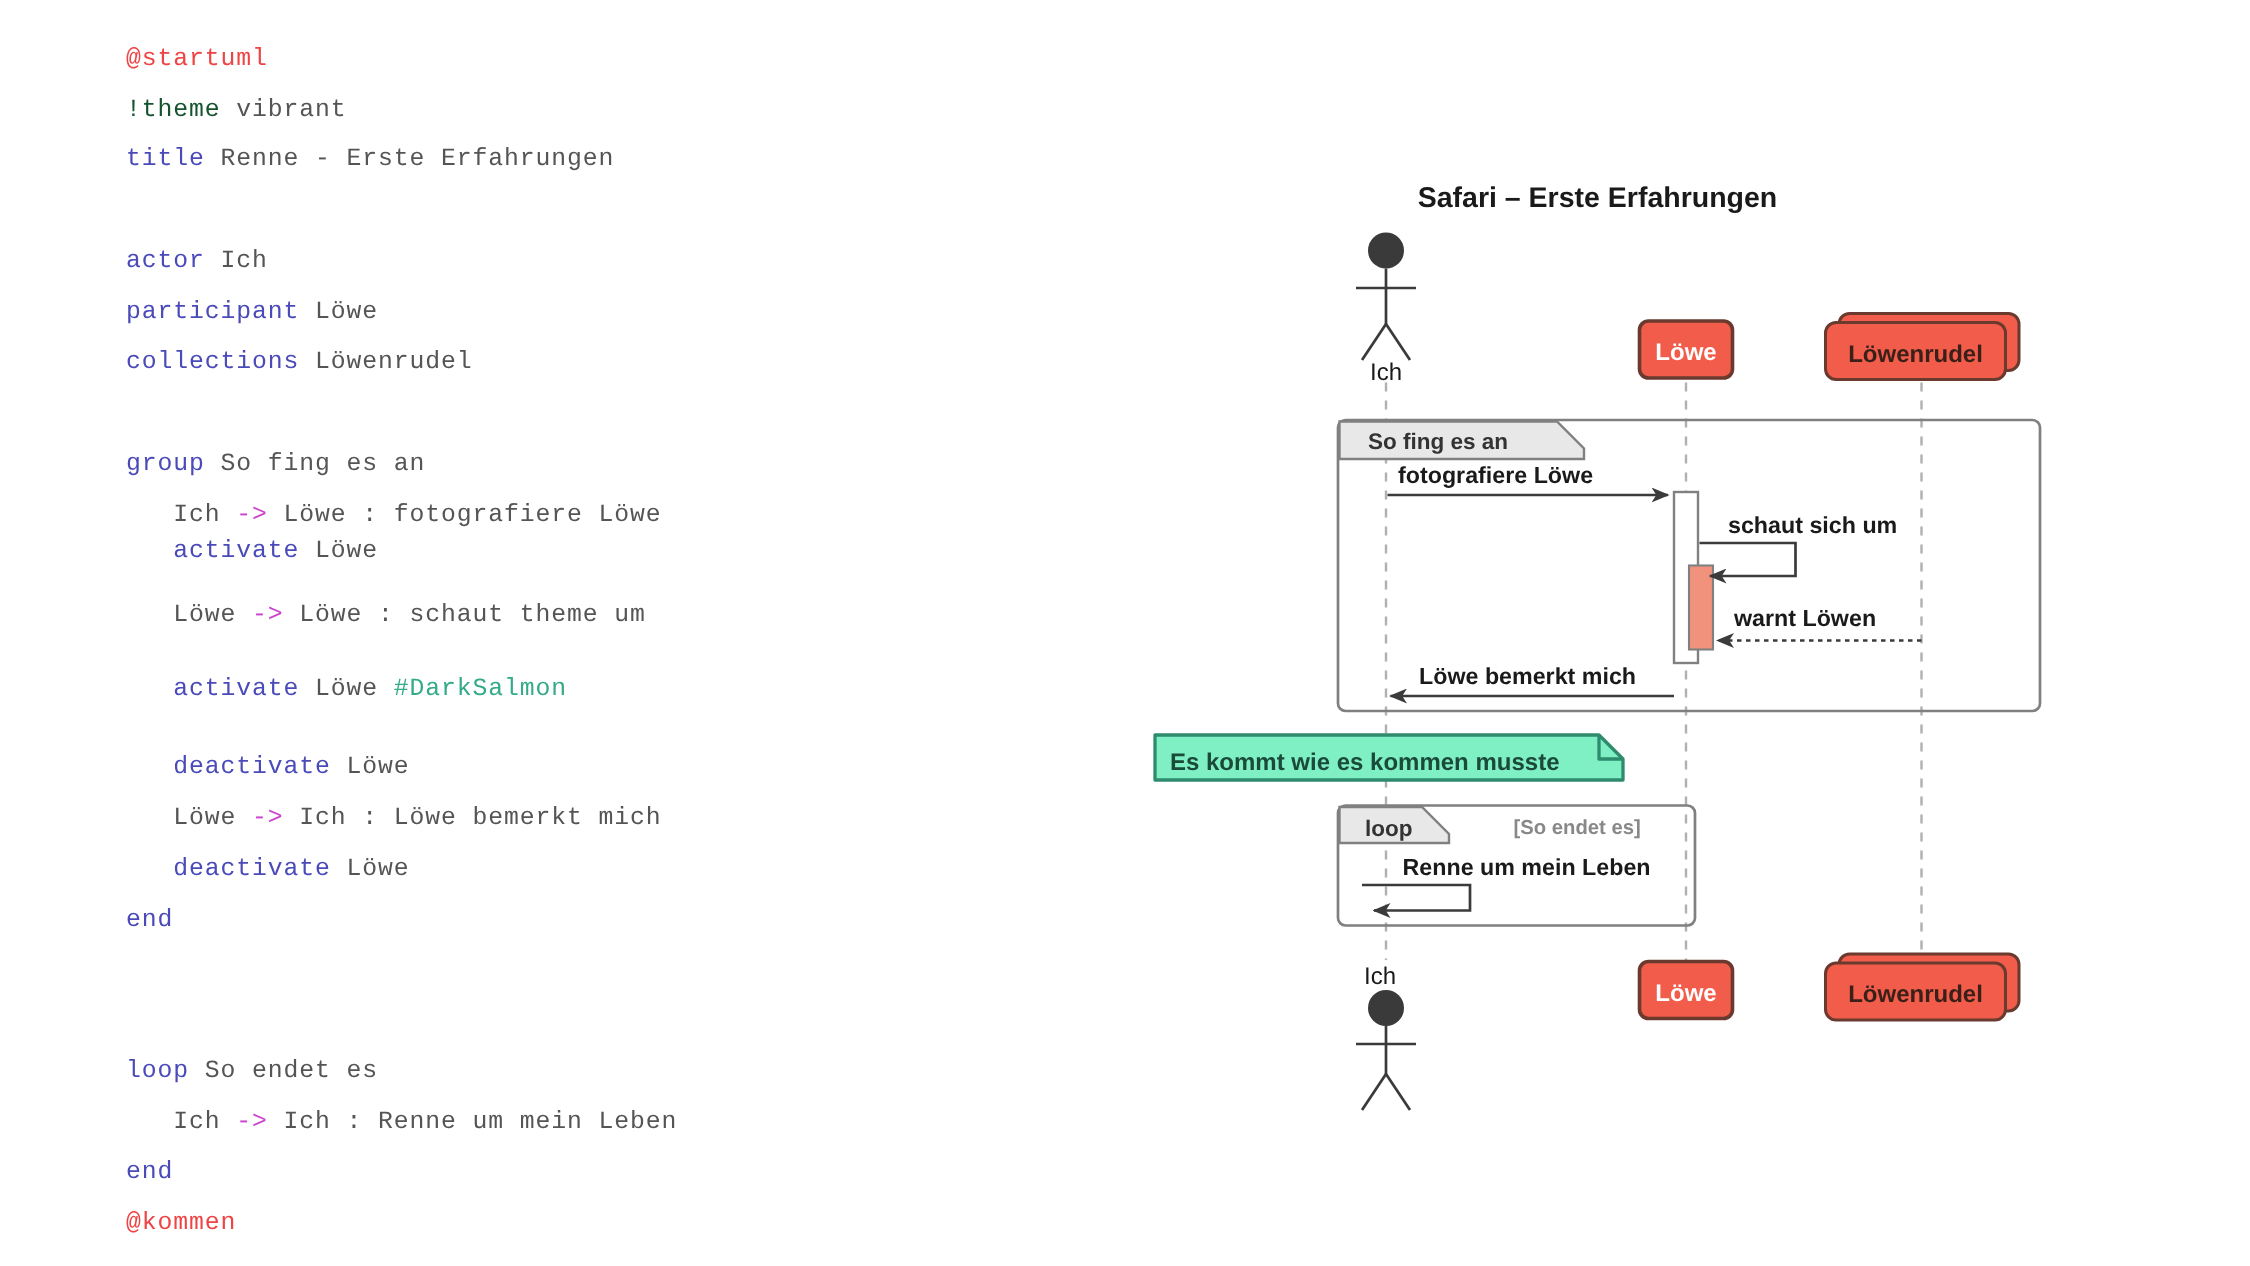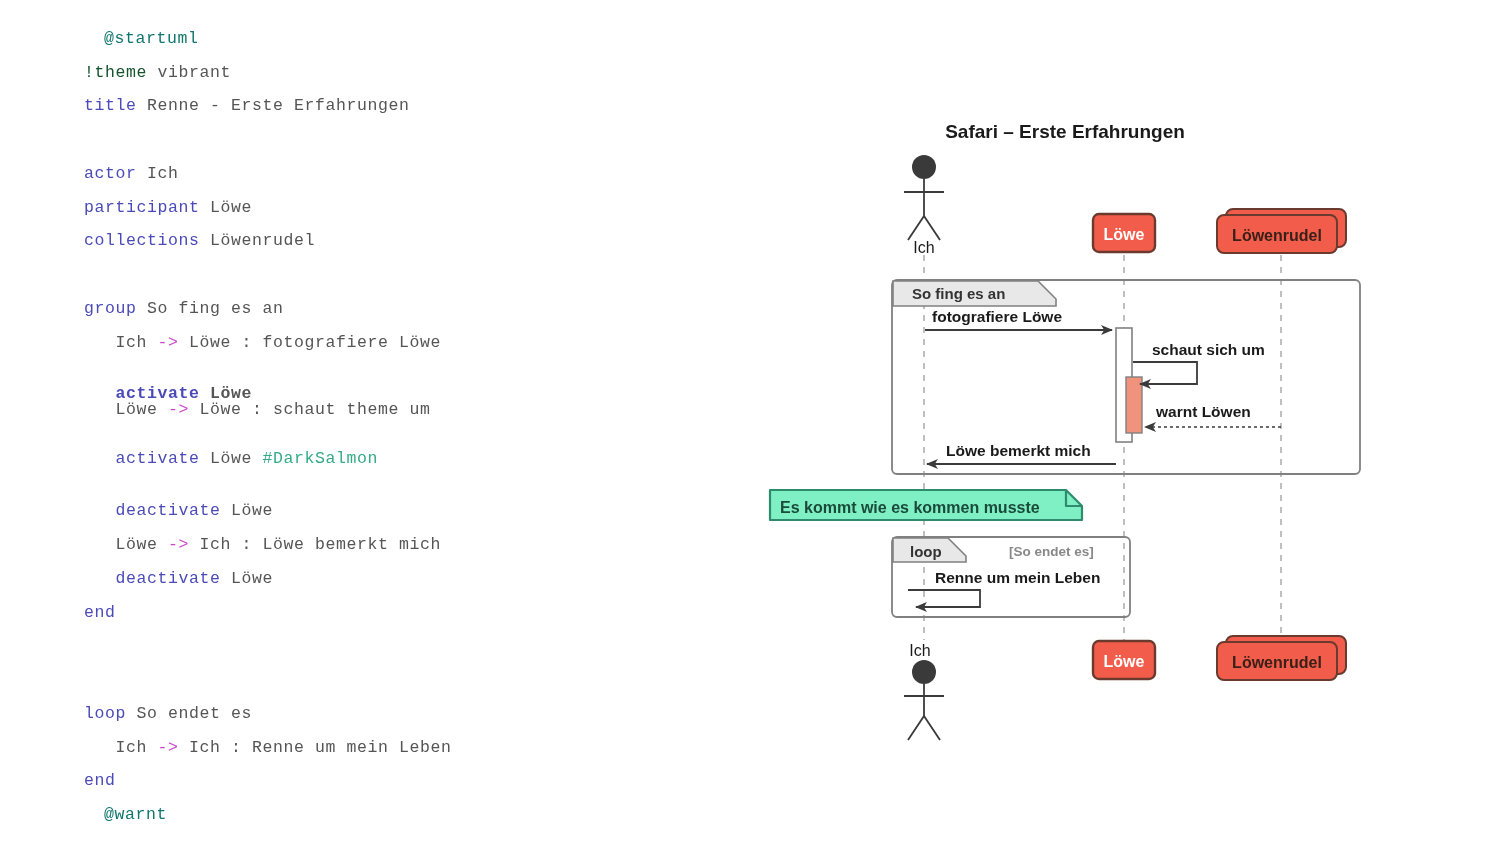--- a/index.html
+++ b/index.html
@@ -24,21 +24,21 @@
     left: 84px;
     font-family: "Liberation Mono", monospace;
     font-size: 16.5px;
     line-height: 18px;
     white-space: pre;
     letter-spacing: 0.6px;
     color: #3d3d8f;
   }
   .tok { white-space: pre; }
   .t-kw      { color: #4a4ab8; }   
-  .t-pre     { color: #0f766e; margin-left: 20px; }   
+  .t-pre     { color: #ef4444; }   
   .t-pragma  { color: #14532d; }   
   .t-plain   { color: #555555; }   
   .t-arrow   { color: #cc44cc; }   
   .t-color   { color: #33aa88; }
 
   
   #diagram-pane {
     position: absolute;
     left: 760px; top: 0;
     width: 740px; height: 648px;
@@ -52,32 +52,32 @@
     <div class="code-line" style="top: 30px;"><span class="tok t-pre">@startuml</span></div>
     <div class="code-line" style="top: 64px;"><span class="tok t-pragma">!theme</span><span class="tok t-plain"> </span><span class="tok t-plain">vibrant</span></div>
     <div class="code-line" style="top: 97px;"><span class="tok t-kw">title</span><span class="tok t-plain"> Renne - Erste Erfahrungen</span></div>
     <div class="code-line" style="top: 131px;">&nbsp;</div>
     <div class="code-line" style="top: 165px;"><span class="tok t-kw">actor</span><span class="tok t-plain"> Ich</span></div>
     <div class="code-line" style="top: 199px;"><span class="tok t-kw">participant</span><span class="tok t-plain"> Löwe</span></div>
     <div class="code-line" style="top: 232px;"><span class="tok t-kw">collections</span><span class="tok t-plain"> Löwenrudel</span></div>
     <div class="code-line" style="top: 266px;">&nbsp;</div>
     <div class="code-line" style="top: 300px;"><span class="tok t-kw">group</span><span class="tok t-plain"> So fing es an</span></div>
     <div class="code-line" style="top: 334px;"><span class="tok t-plain">   Ich </span><span class="tok t-arrow">-&gt;</span><span class="tok t-plain"> Löwe : fotografiere Löwe</span></div>
-    <div class="code-line" style="top: 385px; font-weight: bold;"><span class="tok t-plain">   </span><span class="tok t-kw">activate</span><span class="tok t-plain"> Löwe</span></div>
+    <div class="code-line" style="top: 358px;"><span class="tok t-plain">   </span><span class="tok t-kw">activate</span><span class="tok t-plain"> Löwe</span></div>
     <div class="code-line" style="top: 401px;"><span class="tok t-plain">   Löwe </span><span class="tok t-arrow">-&gt;</span><span class="tok t-plain"> Löwe : schaut theme um</span></div>
     <div class="code-line" style="top: 450px;"><span class="tok t-plain">   </span><span class="tok t-kw">activate</span><span class="tok t-plain"> Löwe </span><span class="tok t-color">#DarkSalmon</span></div>
     <div class="code-line" style="top: 502px;"><span class="tok t-plain">   </span><span class="tok t-kw">deactivate</span><span class="tok t-plain"> Löwe</span></div>
     <div class="code-line" style="top: 536px;"><span class="tok t-plain">   Löwe </span><span class="tok t-arrow">-&gt;</span><span class="tok t-plain"> Ich : Löwe bemerkt mich</span></div>
     <div class="code-line" style="top: 570px;"><span class="tok t-plain">   </span><span class="tok t-kw">deactivate</span><span class="tok t-plain"> Löwe</span></div>
     <div class="code-line" style="top: 604px;"><span class="tok t-kw">end</span></div>
     <div class="code-line" style="top: 637px;">&nbsp;</div>
     <div class="code-line" style="top: 705px;"><span class="tok t-kw">loop</span><span class="tok t-plain"> So endet es</span></div>
     <div class="code-line" style="top: 739px;"><span class="tok t-plain">   Ich </span><span class="tok t-arrow">-&gt;</span><span class="tok t-plain"> Ich : Renne um mein Leben</span></div>
     <div class="code-line" style="top: 772px;"><span class="tok t-kw">end</span></div>
-    <div class="code-line" style="top: 806px;"><span class="tok t-pre">@warnt</span></div>
+    <div class="code-line" style="top: 806px;"><span class="tok t-pre">@kommen</span></div>
   </div>
 
 <div id="diagram-pane">
 <svg id="diagram-svg" width="740" height="844" viewBox="0 0 740 844" xmlns="http://www.w3.org/2000/svg">
   <defs>
     <marker id="arrowSolid" markerWidth="12" markerHeight="10" refX="11" refY="5" orient="auto" markerUnits="userSpaceOnUse">
       <path d="M0,0 L12,5 L0,10 L3.2,5 Z" fill="#3B3B3B"></path>
     </marker>
     <marker id="arrowSolidL" markerWidth="12" markerHeight="10" refX="11" refY="5" orient="auto" markerUnits="userSpaceOnUse">
       <path d="M0,0 L12,5 L0,10 L3.2,5 Z" fill="#3B3B3B"></path>

